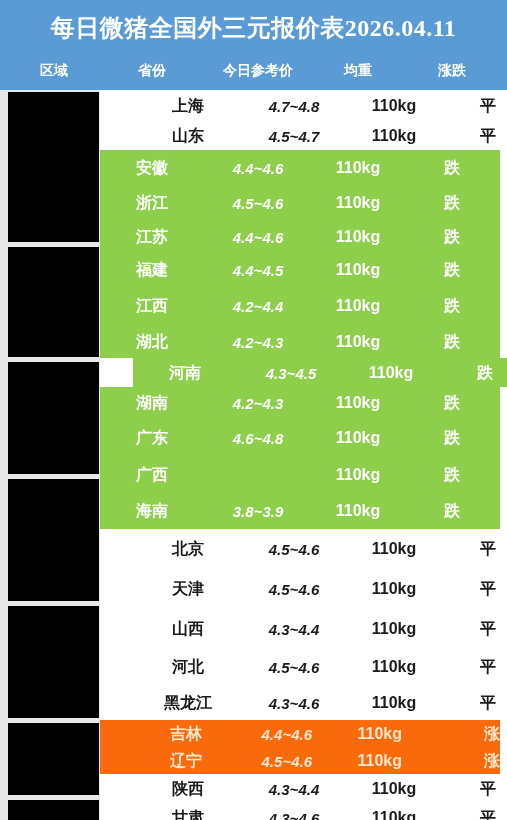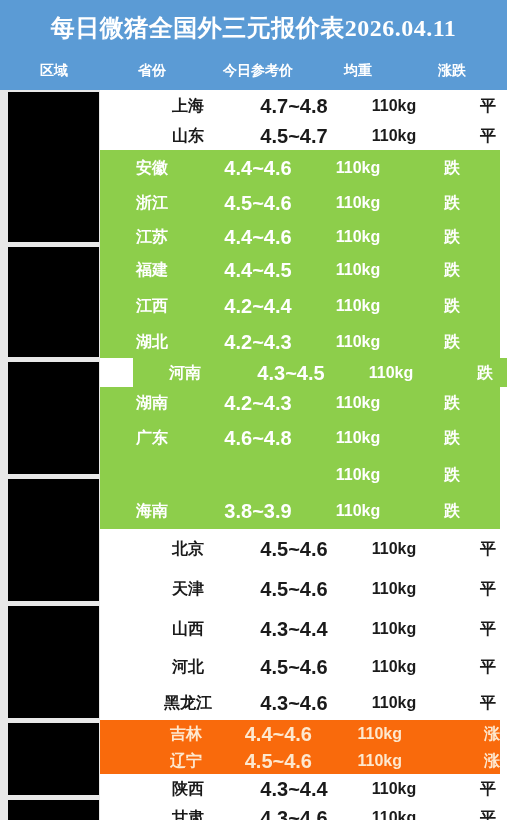--- a/index.html
+++ b/index.html
@@ -112,21 +112,21 @@
   }
   .cell {
     position: absolute;
     top: 50%;
     transform: translateY(-50%);
     text-align: center;
     white-space: nowrap;
     font-weight: bold;
   }
   .c-prov   { left: 2px;   width: 100px; font-size: 16px; }
-  .c-price  { left: 104px; width: 108px; font-size: 20px; }
+  .c-price  { left: 104px; width: 108px; font-size: 15px; font-style: italic; }
   .c-weight { left: 214px; width: 88px;  font-size: 16px; }
   .c-trend  { left: 304px; width: 96px;  font-size: 16px; }
 
   .dark  .cell { color: #1a1a1a; }
   .light .cell { color: #ffffff; }
   .warm  .cell { color: #fde8cf; text-align: right; }
 
   
   .bottom-strip {
     position: absolute;
@@ -247,20 +247,21 @@
         <div class="band green" style="top: 328px; height: 39px;">
           <div class="row light">
             <div class="cell c-prov">广东</div>
             <div class="cell c-price">4.6~4.8</div>
             <div class="cell c-weight">110kg</div>
             <div class="cell c-trend">跌</div>
           </div>
         </div>
         <div class="band green" style="top: 367px; height: 35px;">
           <div class="row light">
+            <div class="cell c-prov">广西</div>
             <div class="cell c-weight">110kg</div>
             <div class="cell c-trend">跌</div>
           </div>
         </div>
         <div class="band green" style="top: 402px; height: 37px;">
           <div class="row light">
             <div class="cell c-prov">海南</div>
             <div class="cell c-price">3.8~3.9</div>
             <div class="cell c-weight">110kg</div>
             <div class="cell c-trend">跌</div>

